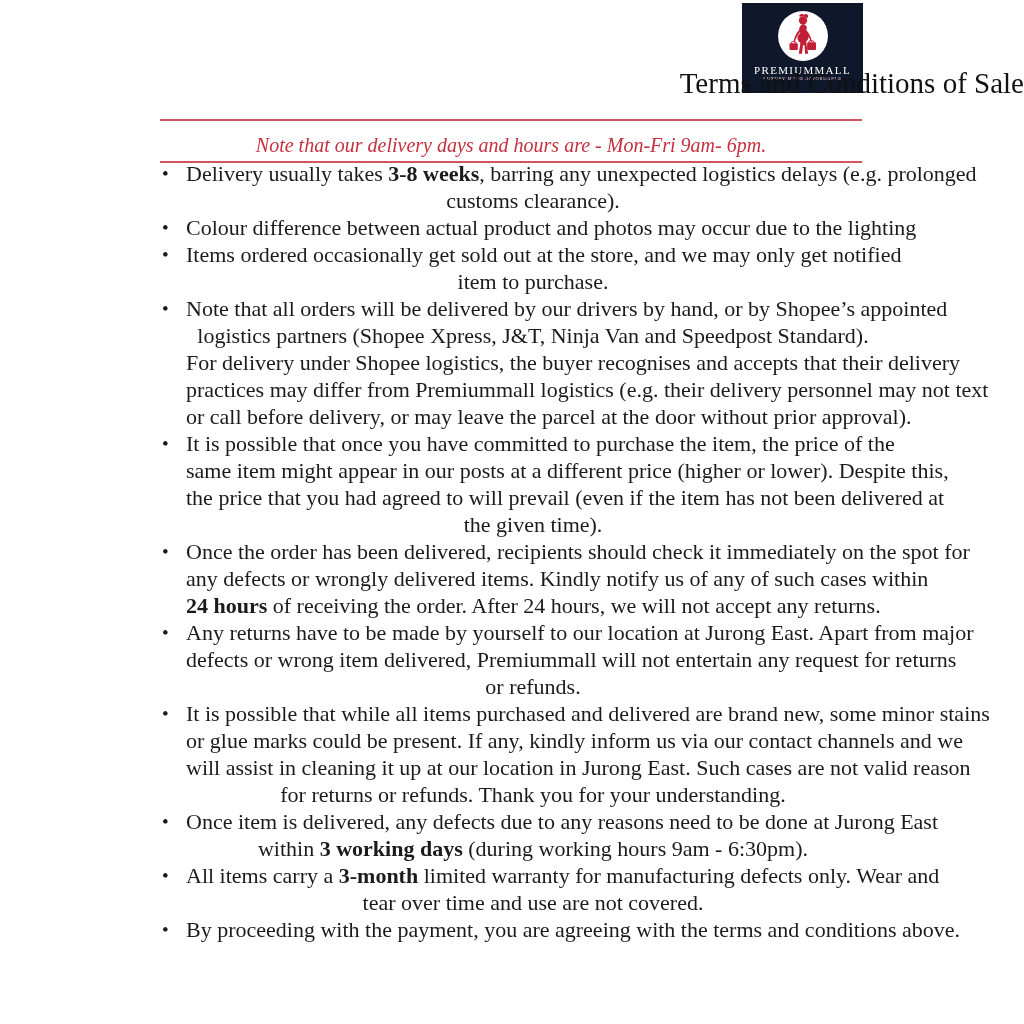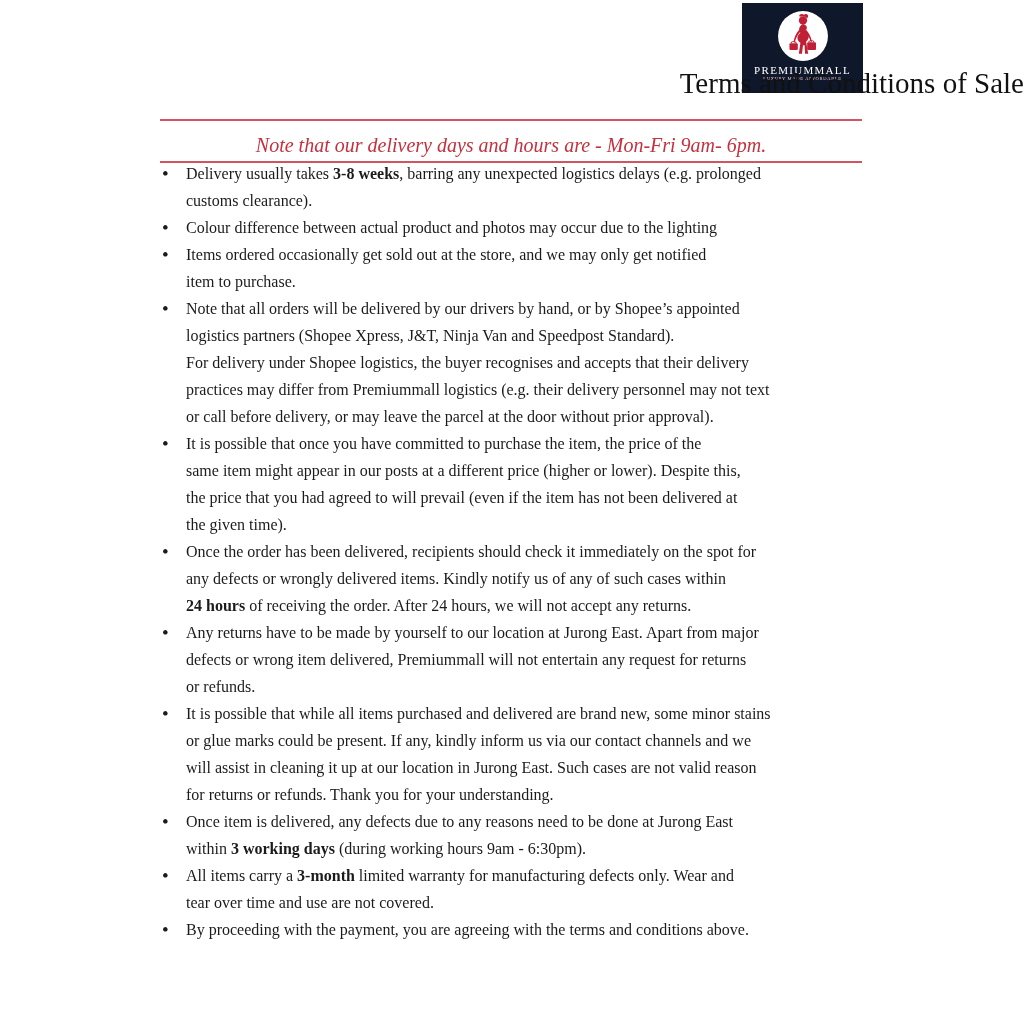--- a/index.html
+++ b/index.html
@@ -21,21 +21,21 @@
   
   .notice{position:absolute;top:119px;left:160px;width:702px;
           border-top:2px solid #d05560;border-bottom:2px solid #d05560;
           padding:12px 0 4px;text-align:center;}
   .notice .note-text{color:#c5303e;font-style:italic;font-size:20px;line-height:24px;}
 
   
   .terms{position:absolute;top:160px;left:160px;width:720px;list-style:none;margin:0;padding:0;}
   .terms li{position:relative;padding-left:26px;}
   .terms .marker{position:absolute;left:2px;top:0;font-size:19px;line-height:27px;}
-  .terms .line{font-size:16px;line-height:27px;white-space:nowrap;}
+  .terms .line{font-size:22px;line-height:27px;white-space:nowrap;text-align:center;}
   .terms .line b{font-weight:bold;}
 </style>
 </head>
 <body>
 
 <div class="page">
 
   <div class="logo">
     <svg width="52" height="52" viewBox="0 0 100 100" aria-hidden="true">
       <circle cx="50" cy="50" r="48" fill="#ffffff"></circle>

